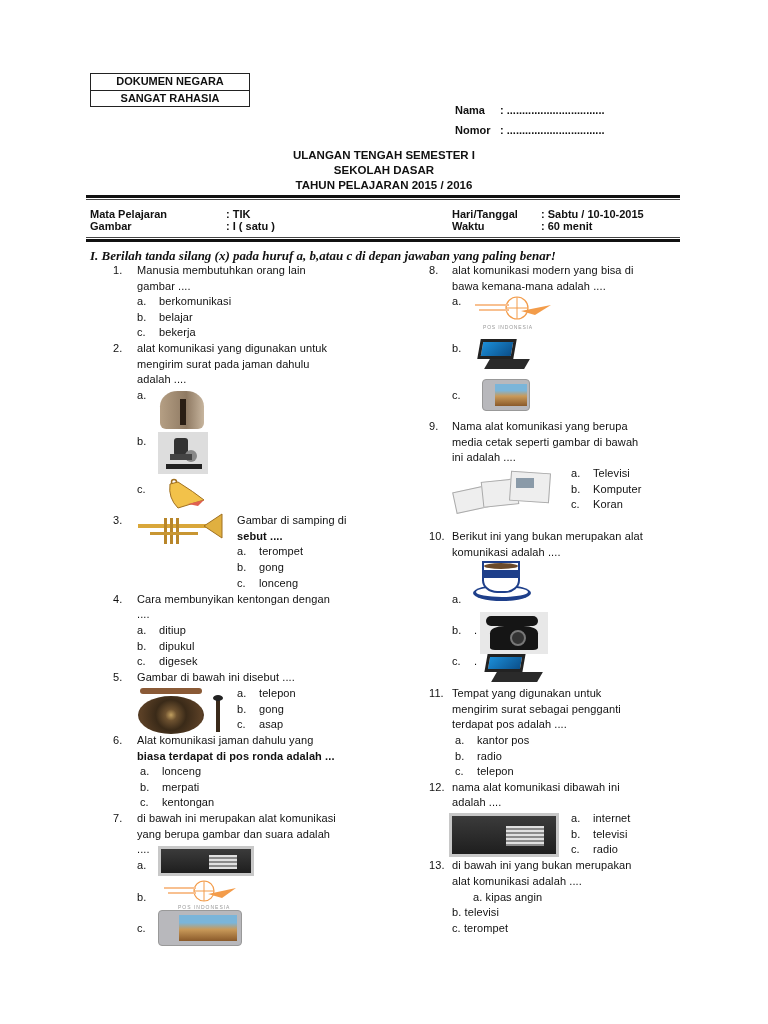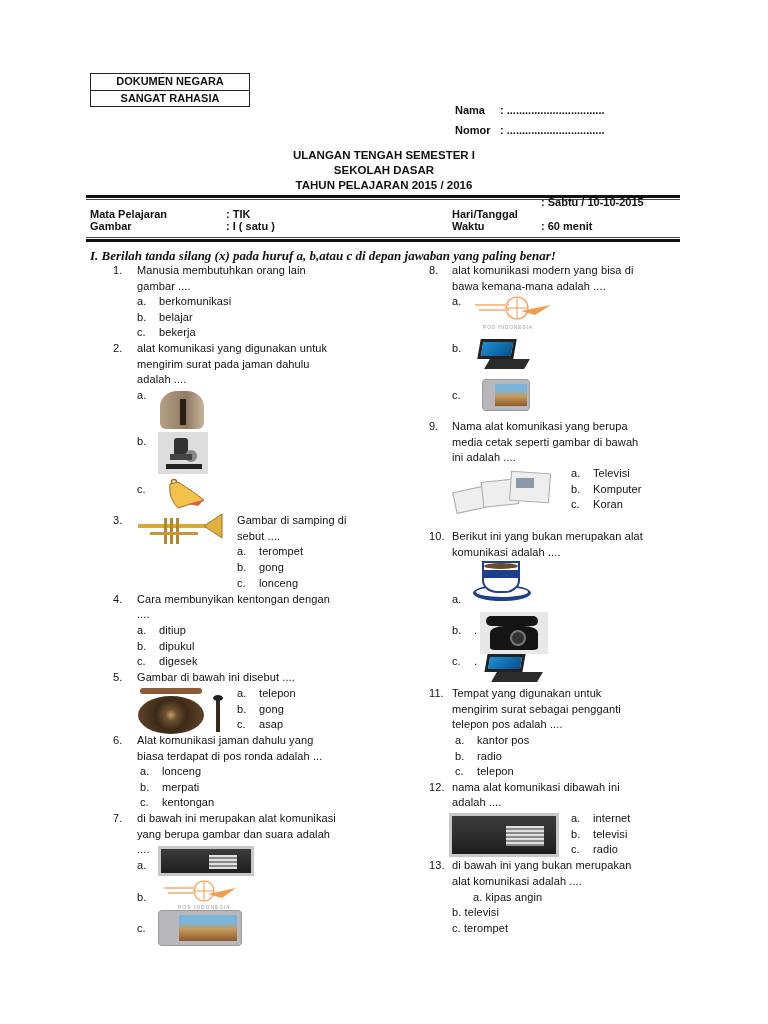--- a/index.html
+++ b/index.html
@@ -61,21 +61,21 @@
 <div class="abs title" style="top:178px;">TAHUN PELAJARAN 2015 / 2016</div>
 
 <div class="abs rule-thick" style="top:195px;"></div>
 <div class="abs rule-thin" style="top:199px;"></div>
 
 <div class="abs info" style="left:90px; top:208px;">Mata Pelajaran</div>
 <div class="abs info" style="left:226px; top:208px;">: TIK</div>
 <div class="abs info" style="left:90px; top:220px;">Gambar</div>
 <div class="abs info" style="left:226px; top:220px;">: I ( satu )</div>
 <div class="abs info" style="left:452px; top:208px;">Hari/Tanggal</div>
-<div class="abs info" style="left:541px; top:196px;text-align:center;">: Sabtu / 10-10-2015</div>
+<div class="abs info" style="left:541px; top:208px;text-align:center;">: Sabtu / 10-10-2015</div>
 <div class="abs info" style="left:452px; top:220px;">Waktu</div>
 <div class="abs info" style="left:541px; top:220px;">: 60 menit</div>
 
 <div class="abs rule-thin" style="top:237px;"></div>
 <div class="abs rule-thick" style="top:239px;"></div>
 
 <div class="abs instr">I. Berilah tanda silang (x) pada huruf a, b,atau c  di depan jawaban yang paling benar!</div>
 
 <div>
   <div class="abs t" style="left:113px; top:263px;">1.</div>
@@ -118,21 +118,21 @@
     <svg width="88" height="38" viewBox="0 0 88 38">
         <rect x="2" y="12" width="68" height="4" fill="#d9a73a"></rect>
         <path d="M68 14 L86 2 L86 26 Z" fill="#e0b040" stroke="#a07020"></path>
         <rect x="28" y="6" width="3" height="26" fill="#b8862a"></rect>
         <rect x="34" y="6" width="3" height="26" fill="#b8862a"></rect>
         <rect x="40" y="6" width="3" height="26" fill="#b8862a"></rect>
         <rect x="14" y="20" width="48" height="3" fill="#c89632"></rect>
       </svg>
   </div>
   <div class="abs t" style="left:237px; top:513px;">Gambar di samping di</div>
-  <div class="abs t" style="left:237px; top:529px;">sebut ....</div>
+  <div class="abs t" style="left:237px; top:529px;font-weight:bold;">sebut ....</div>
   <div class="abs t" style="left:237px; top:544px;"><span class="opt-letter">a.</span><span>terompet</span></div>
   <div class="abs t" style="left:237px; top:560px;"><span class="opt-letter">b.</span><span>gong</span></div>
   <div class="abs t" style="left:237px; top:576px;"><span class="opt-letter">c.</span><span>lonceng</span></div>
 </div>
 
 <div>
   <div class="abs t" style="left:113px; top:592px;">4.</div>
   <div class="abs t" style="left:137px; top:592px;">Cara membunyikan kentongan dengan</div>
   <div class="abs t" style="left:137px; top:607px;">....</div>
   <div class="abs t" style="left:137px; top:623px;"><span class="opt-letter">a.</span><span>ditiup</span></div>
@@ -148,21 +148,21 @@
   <div class="pic" style="left:216px; top:696px; width:4px; height:36px; background:#3a2a1a;"></div>
   <div class="pic" style="left:213px; top:695px; width:10px; height:6px; border-radius:50%; background:#222;"></div>
   <div class="abs t" style="left:237px; top:686px;"><span class="opt-letter">a.</span><span>telepon</span></div>
   <div class="abs t" style="left:237px; top:702px;"><span class="opt-letter">b.</span><span>gong</span></div>
   <div class="abs t" style="left:237px; top:717px;"><span class="opt-letter">c.</span><span>asap</span></div>
 </div>
 
 <div>
   <div class="abs t" style="left:113px; top:733px;">6.</div>
   <div class="abs t" style="left:137px; top:733px;">Alat komunikasi jaman dahulu yang</div>
-  <div class="abs t" style="left:137px; top:749px;">biasa terdapat di pos ronda  adalah ...</div>
+  <div class="abs t" style="left:137px; top:749px;font-weight:bold;">biasa terdapat di pos ronda  adalah ...</div>
   <div class="abs t" style="left:140px; top:764px;"><span class="opt-letter">a.</span><span>lonceng</span></div>
   <div class="abs t" style="left:140px; top:780px;"><span class="opt-letter">b.</span><span>merpati</span></div>
   <div class="abs t" style="left:140px; top:795px;"><span class="opt-letter">c.</span><span>kentongan</span></div>
 </div>
 
 <div>
   <div class="abs t" style="left:113px; top:811px;">7.</div>
   <div class="abs t" style="left:137px; top:811px;">di bawah ini merupakan alat komunikasi</div>
   <div class="abs t" style="left:137px; top:827px;">yang berupa gambar dan suara adalah</div>
   <div class="abs t" style="left:137px; top:842px;">....</div>
@@ -252,21 +252,21 @@
   <div class="pic" style="left:480px; top:654px; width:68px; height:30px;">
     <div class="pic laptop-screen" style="left:6px; top:0; width:38px; height:18px; transform:skewX(-10deg);"></div>
     <div class="pic laptop-base" style="left:14px; top:18px; width:46px; height:10px;"></div>
   </div>
 </div>
 
 <div>
   <div class="abs t" style="left:429px; top:686px;">11.</div>
   <div class="abs t" style="left:452px; top:686px;">Tempat yang digunakan untuk</div>
   <div class="abs t" style="left:452px; top:702px;">mengirim surat sebagai pengganti</div>
-  <div class="abs t" style="left:452px; top:717px;">telepon pos adalah ....</div>
+  <div class="abs t" style="left:452px; top:717px;">terdapat pos adalah ....</div>
   <div class="abs t" style="left:455px; top:733px;"><span class="opt-letter">a.</span><span>kantor pos</span></div>
   <div class="abs t" style="left:455px; top:749px;"><span class="opt-letter">b.</span><span>radio</span></div>
   <div class="abs t" style="left:455px; top:764px;"><span class="opt-letter">c.</span><span>telepon</span></div>
 </div>
 
 <div>
   <div class="abs t" style="left:429px; top:780px;">12.</div>
   <div class="abs t" style="left:452px; top:780px;">nama alat komunikasi dibawah ini</div>
   <div class="abs t" style="left:452px; top:795px;">adalah ....</div>
   <div class="pic radio" style="left:449px; top:813px; width:110px; height:44px;">

